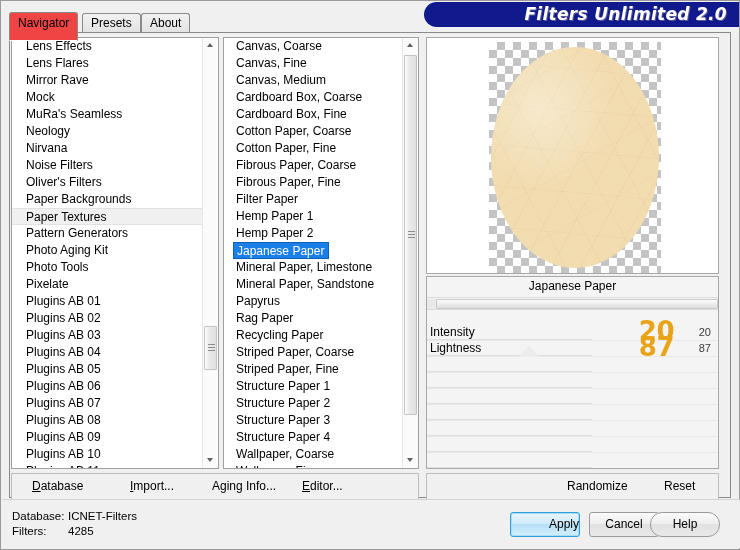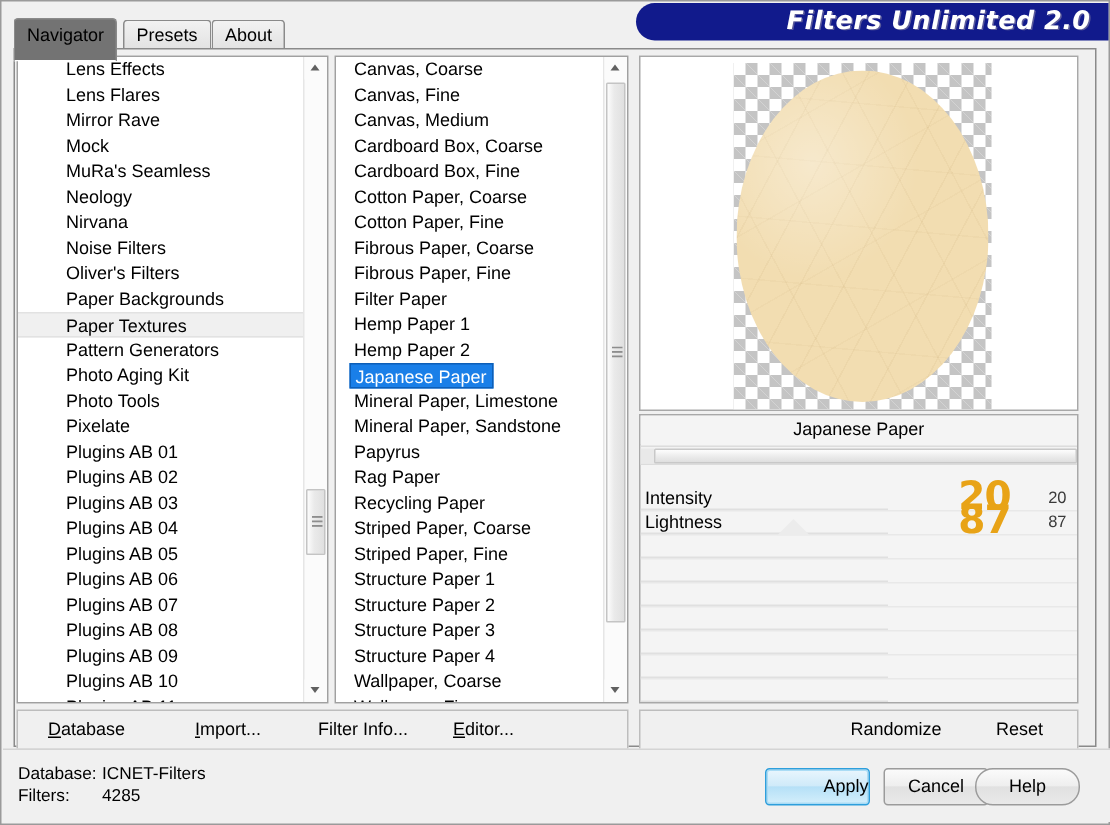--- a/index.html
+++ b/index.html
@@ -63,21 +63,21 @@
     border: 1px solid #8a8a8a;
     border-bottom: none;
     background: linear-gradient(#f2f2f2, #d6d6d6);
     border-top-left-radius: 3px;
     border-top-right-radius: 3px;
     color: #000;
     white-space: nowrap;
     cursor: default;
   }
   .tab.active {
-    background: #737373;
+    background: #ef4444;
     height: 29px;
     line-height: 20px;
     top: -1px;
     z-index: 5;
     border-bottom: 1px solid #ffffff;
   }
 
   
   #tabbody {
     position: absolute;
@@ -107,21 +107,21 @@
   .list-item {
     height: 17px;
     line-height: 17px;
     padding-left: 12px;
     font-size: 12px;
     white-space: nowrap;
     color: #000;
     cursor: default;
     box-sizing: border-box;
   }
-  #nav-list .list-item { padding-left: 32px; }
+  #nav-list .list-item { padding-left: 14px; }
   .list-item.hover {
     background: #f0f0f0;
     border: 1px solid #e2e2e2;
     border-left: none; border-right: none;
   }
   .list-item.selected {
     background: #1a7fe8;
     color: #ffffff;
     width: 118px;
     margin-left: 9px;
@@ -489,21 +489,21 @@
         </div>
         <div class="prow">
           <div class="ptrack"></div>
         </div>
       </div>
   </div>
 
   <div id="linkbar">
     <div class="linkbtn" style="left:20px;"><u>D</u><span>atabase</span></div>
     <div class="linkbtn" style="left:118px;"><u>I</u><span>mport...</span></div>
-    <div class="linkbtn" style="left:200px;"><span>Filter Info...</span></div>
+    <div class="linkbtn" style="left:200px;"><span>Aging Info...</span></div>
     <div class="linkbtn" style="left:290px;"><u>E</u><span>ditor...</span></div>
   </div>
   <div id="linkbar2">
     <div class="linkbtn" style="left:140px;">Randomize</div>
     <div class="linkbtn" style="left:237px;">Reset</div>
   </div>
 
   <div id="statdiv"></div>
 
   <div id="status">

